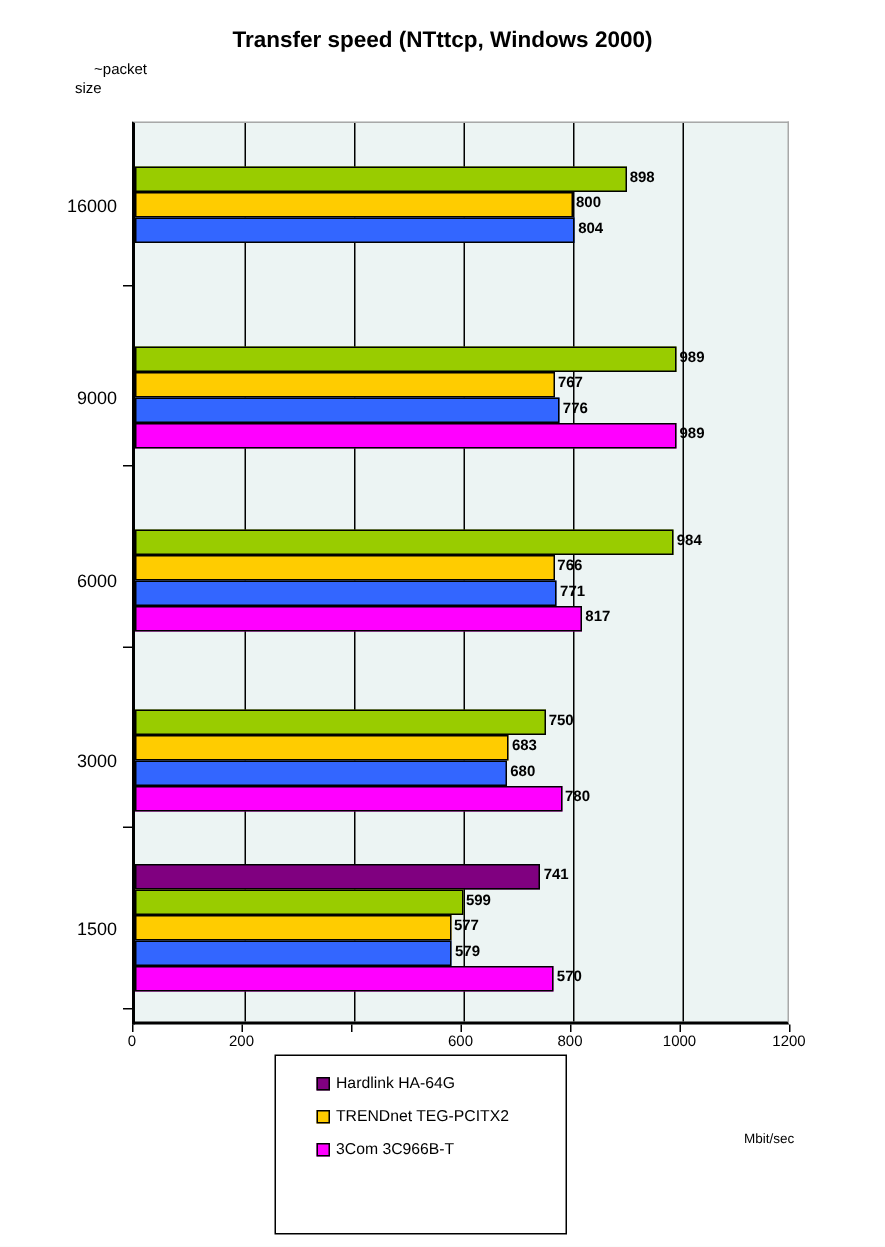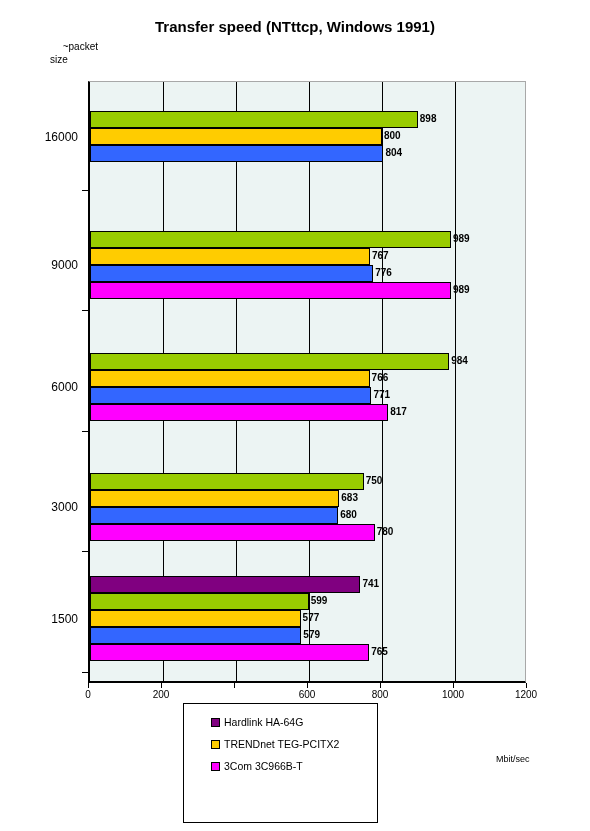--- a/index.html
+++ b/index.html
@@ -150,21 +150,21 @@
   }
   .legend-text {
     font-size: 10.5px;
     color: #000000;
     white-space: nowrap;
   }
 </style>
 </head>
 <body>
 
-<div id="chart-title">Transfer speed (NTttcp, Windows 1991)</div>
+<div id="chart-title">Transfer speed (NTttcp, Windows 2000)</div>
 
 <div id="y-axis-caption">
   <span class="l1">~packet</span>
   <span class="l2">size</span>
 </div>
 
 <div id="plot-area">
     <div class="gridline" style="left: 73px;"></div>
     <div class="gridline" style="left: 146px;"></div>
     <div class="gridline" style="left: 219px;"></div>
@@ -223,21 +223,21 @@
     <div class="y-tick-label" style="top: 380px;">6000</div>
     <div class="bar-label" style="left: 365.75px; top: 472px; text-align: center;">750</div>
     <div class="bar-label" style="left: 341.295px; top: 489px;">683</div>
     <div class="bar-label" style="left: 340.2px; top: 506px;">680</div>
     <div class="bar-label" style="left: 376.7px; top: 523px;">780</div>
     <div class="y-tick-label" style="top: 500px;">3000</div>
     <div class="bar-label" style="left: 362.465px; top: 575px;">741</div>
     <div class="bar-label" style="left: 310.635px; top: 592px;">599</div>
     <div class="bar-label" style="left: 302.605px; top: 609px;">577</div>
     <div class="bar-label" style="left: 303.335px; top: 626px;">579</div>
-    <div class="bar-label" style="left: 371.225px; top: 643px;">765</div>
+    <div class="bar-label" style="left: 371.225px; top: 643px;">570</div>
     <div class="y-tick-label" style="top: 611.5px;">1500</div>
     <div class="y-tick" style="top: 190px;"></div>
     <div class="y-tick" style="top: 310px;"></div>
     <div class="y-tick" style="top: 431px;"></div>
     <div class="y-tick" style="top: 551px;"></div>
     <div class="y-tick" style="top: 672px;"></div>
   </div>
 
 <div id="x-unit-label">Mbit/sec</div>
 

